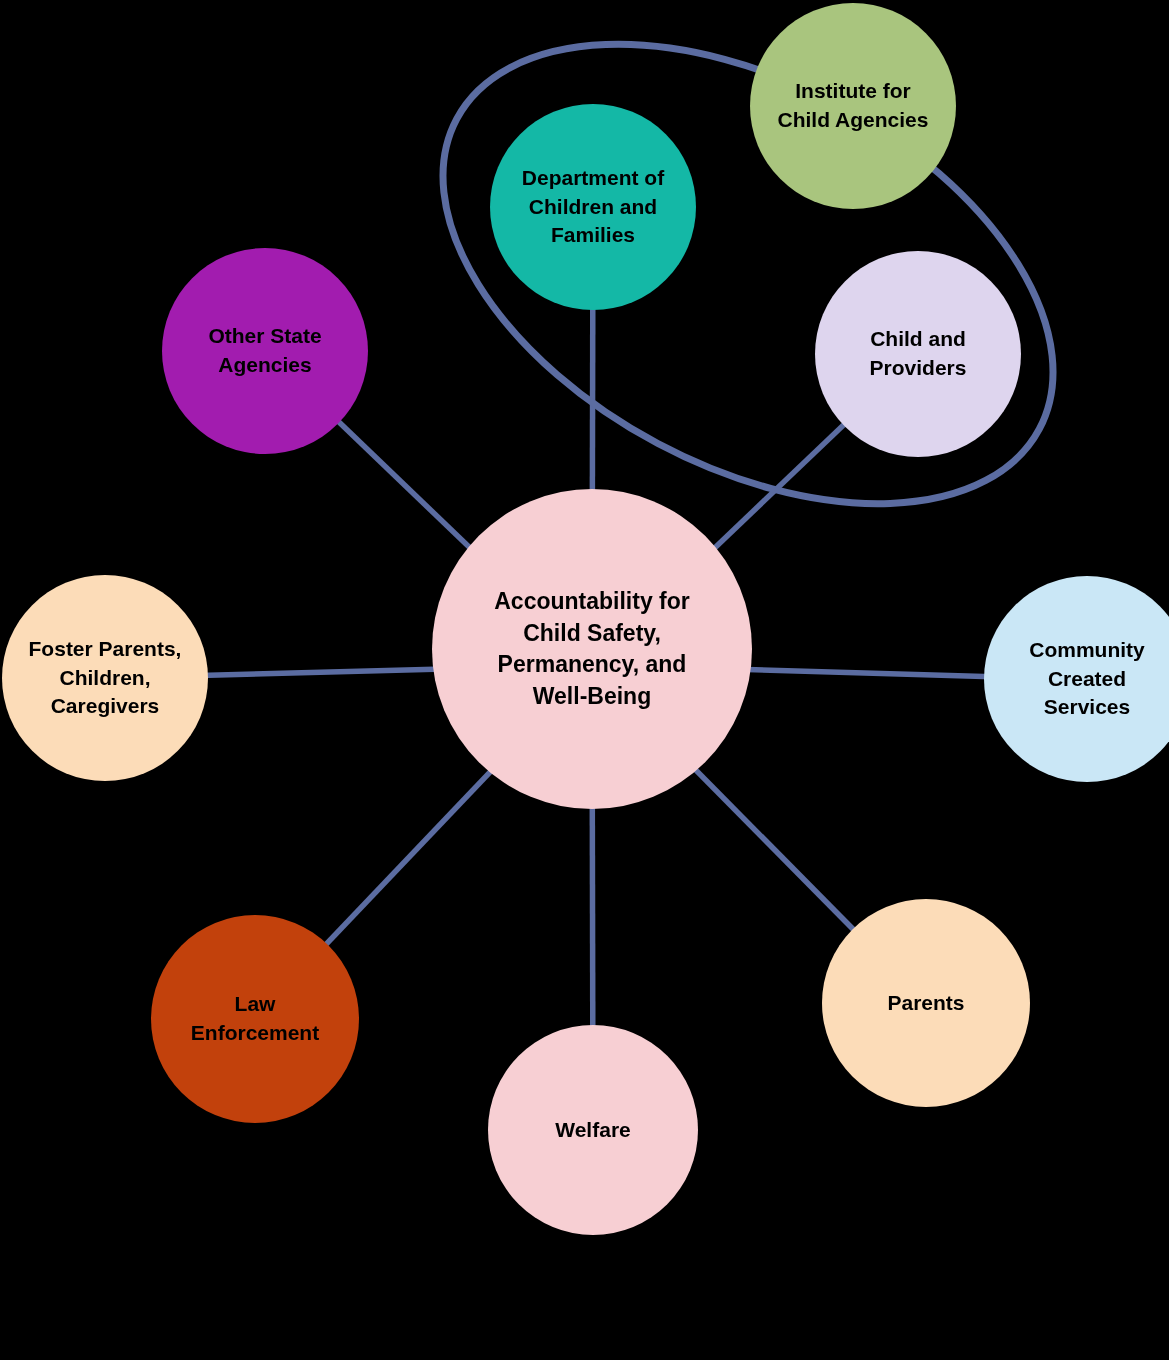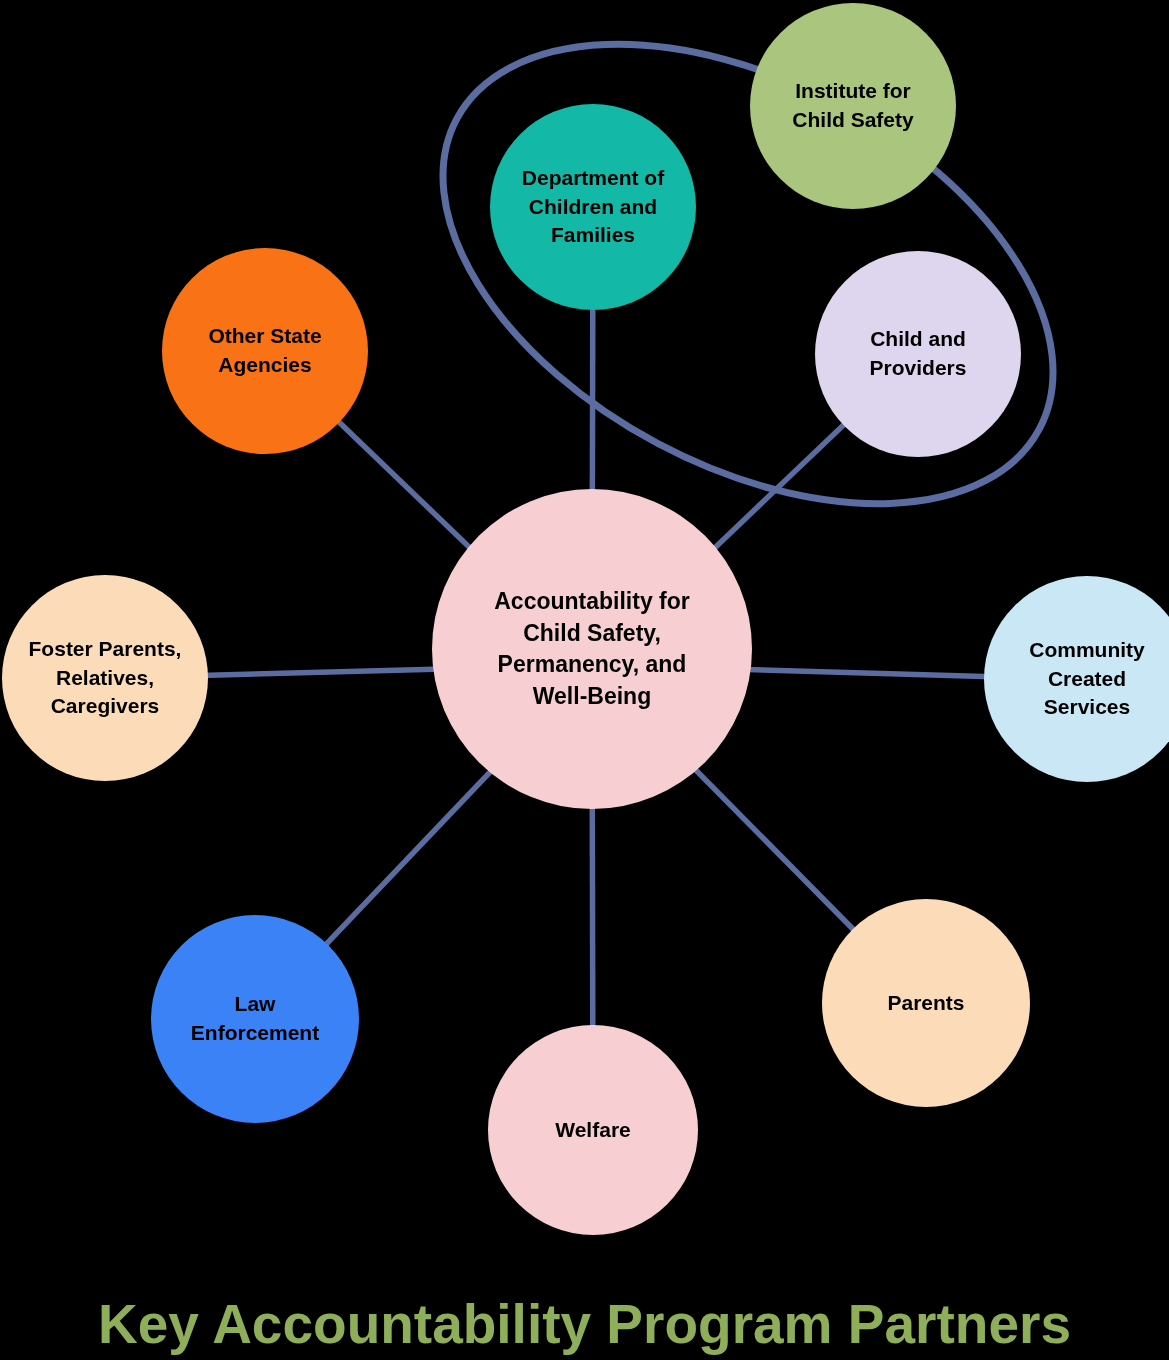--- a/index.html
+++ b/index.html
@@ -70,50 +70,49 @@
     <line x1="592" y1="665" x2="918" y2="354" stroke-width="5.5" stroke="#5b6ca1"></line>
 
     <ellipse cx="748" cy="274" rx="330" ry="192" transform="rotate(28 748 274)" fill="none" stroke-width="7" stroke="#5b6ca1"></ellipse>
   </svg>
 
   <div class="node hub" style="background-color: rgb(247, 207, 211);">
     <span class="label" style="width:225px">Accountability for Child Safety, Permanency, and Well-Being</span>
   </div>
 
   <div class="node n-icw" style="background-color: rgb(169, 197, 126);">
-    <span class="label" style="width:152px">Institute for Child Safety</span>
+    <span class="label" style="width:152px">Institute for Child Agencies</span>
   </div>
 
   <div class="node n-dcf" style="background-color: #14b8a6;">
     <span class="label" style="width:160px">Department of Children and Families</span>
   </div>
 
   <div class="node n-cbc" style="background-color: rgb(222, 213, 238);">
     <span class="label" style="width:120px">Child and Providers</span>
   </div>
 
-  <div class="node n-osa" style="background-color: #f97316;">
+  <div class="node n-osa" style="background-color: #a21caf;">
     <span class="label" style="width:135px">Other State Agencies</span>
   </div>
 
   <div class="node n-foster" style="background-color: rgb(252, 220, 184);">
-    <span class="label" style="width:180px">Foster Parents, Relatives, Caregivers</span>
+    <span class="label" style="width:180px">Foster Parents, Children, Caregivers</span>
   </div>
 
   <div class="node n-community" style="background-color: rgb(202, 231, 246);">
     <span class="label" style="width:130px">Community Created Services</span>
   </div>
 
-  <div class="node n-law" style="background-color: #3b82f6;">
+  <div class="node n-law" style="background-color: #c2410c;">
     <span class="label" style="width:140px">Law Enforcement</span>
   </div>
 
   <div class="node n-tribes" style="background-color: rgb(247, 207, 211);">
     <span class="label">Welfare</span>
   </div>
 
   <div class="node n-courts" style="background-color: rgb(252, 220, 184);">
     <span class="label">Parents</span>
   </div>
 
-  <div class="diagram-title" style="color: rgb(143, 174, 90);">Key Accountability Program Partners</div>
 
 </div>
 
 </body></html>

